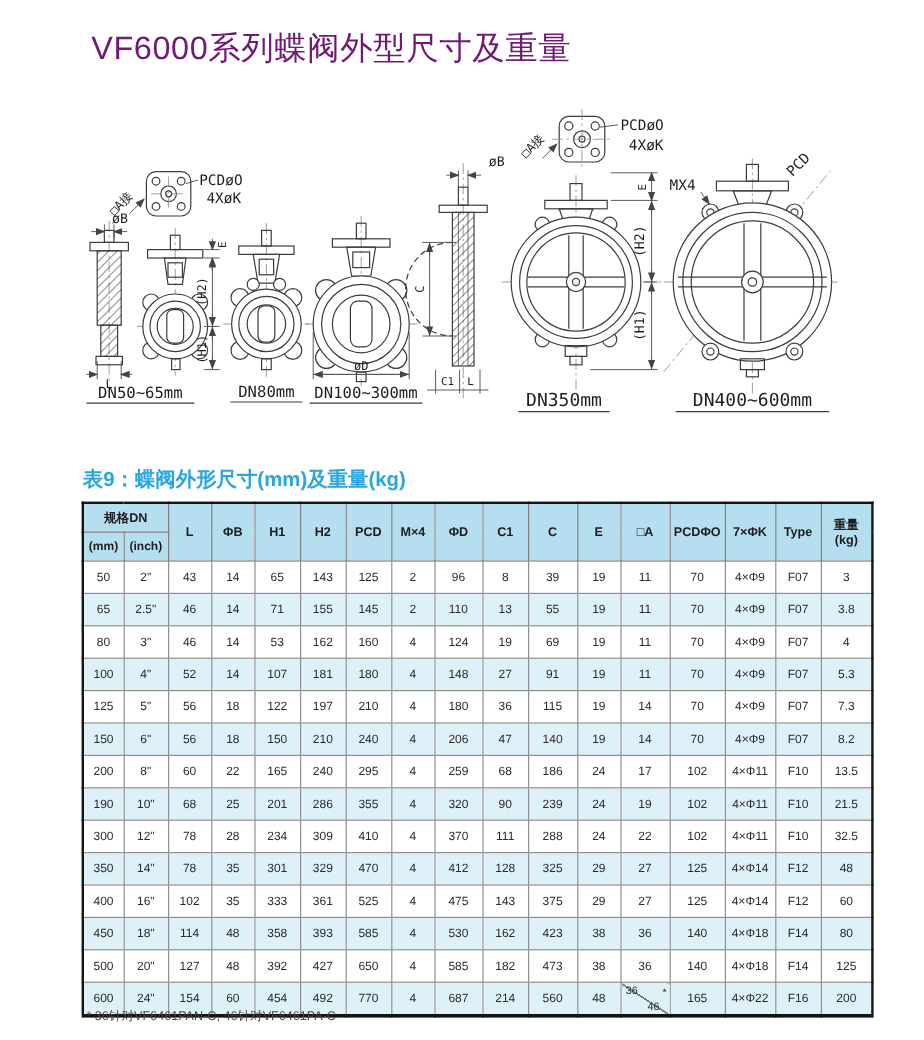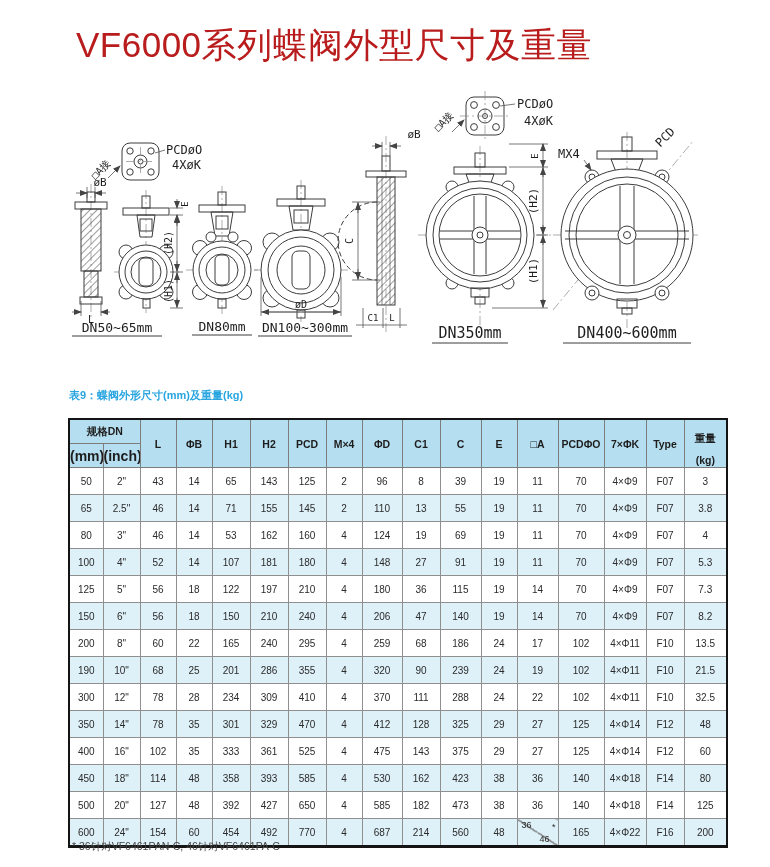--- a/index.html
+++ b/index.html
@@ -1,48 +1,48 @@
 <!DOCTYPE html>
 <html><head>
 <meta charset="utf-8">
 <style>
   html,body{margin:0;padding:0;background:#fff;}
   .page{position:relative;width:770px;height:867px;background:#ffffff;overflow:hidden;
         font-family:"Liberation Sans",sans-serif;}
-  .title{position:absolute;left:76px;top:22px;margin:0;font-size:35px;font-weight:400;
-         color:#b91c1c;letter-spacing:.5px;font-family:"Liberation Sans",sans-serif;}
+  .title{position:absolute;left:76px;top:22px;margin:0;font-size:27px;font-weight:400;
+         color:#701a75;letter-spacing:.5px;font-family:"Liberation Sans",sans-serif;}
   .dwg{position:absolute;left:0;top:80px;}
   .dwg line,.dwg rect,.dwg circle,.dwg path{stroke:#3c3c3c;stroke-width:1;fill:none;}
   .dwg .wf{fill:#ffffff;}
   .dwg .ht{fill:url(#hatch);}
   .dwg .cl{stroke:#8a8a8a;stroke-width:.7;stroke-dasharray:9 3 2 3;}
   .dwg .dim{stroke:#555;stroke-width:.8;}
   .dwg .thin{stroke-width:.6;}
   .dwg .arf{fill:#444;stroke:none;}
   .dwg text{stroke:none;fill:#1e1e1e;font-family:"DejaVu Sans Mono",monospace;}
   .dwg .t9{font-size:9px;} .dwg .t10{font-size:10px;} .dwg .t11{font-size:11px;}
   .dwg .t12{font-size:12px;} .dwg .t13{font-size:13px;} .dwg .t15{font-size:15px;}
-  .tbl-caption{position:absolute;left:69px;top:388px;font-size:11px;font-weight:bold;color:#29a5e0;}
+  .tbl-caption{position:absolute;left:69px;top:388px;font-size:17px;font-weight:bold;color:#29a5e0;}
   table.dims{position:absolute;left:68px;top:418px;border-collapse:collapse;table-layout:fixed;
         width:658px;border:2px solid #141414;border-bottom-width:3px;}
   table.dims th,table.dims td{border:1px solid #8f8f8f;text-align:center;vertical-align:middle;
         padding:0;color:#2b2b2b;overflow:hidden;}
   table.dims thead th{background:#b5def0;font-weight:bold;font-size:10.5px;color:#1d1d1d;
         border-color:#7d7d7d;}
   table.dims thead tr.h1 th{height:23px;}
-  table.dims thead tr.h2 th{height:23px;font-size:14px;}
+  table.dims thead tr.h2 th{height:23px;font-size:10px;}
   table.dims tbody td{height:26px;font-size:10px;background:#fff;}
   table.dims tbody tr.alt td{background:#def0f8;}
   td.split{position:relative;background-image:linear-gradient(to top right,
         transparent 48.5%,#777 48.5%,#777 51.5%,transparent 51.5%) !important;}
   tr.alt td.split{background-color:#def0f8;}
   .split .s-top{position:absolute;left:4px;top:1px;font-size:9px;line-height:10px;}
   .split .s-bot{position:absolute;right:8px;bottom:1px;font-size:9px;line-height:10px;}
   .split .s-mark{position:absolute;right:2px;top:3px;font-size:9px;}
-  .weight-h div{line-height:12px;margin-top:10px;}
+  .weight-h div{line-height:12px;}
   .footnote{position:absolute;left:72px;top:840px;font-size:10.5px;color:#454545;text-align:right;}
 </style>
 </head>
 <body>
 
 <div class="page">
 
   <h1 class="title">VF6000系列蝶阀外型尺寸及重量</h1>
 
   <svg class="dwg" width="770" height="270" viewBox="0 0 770 270">

